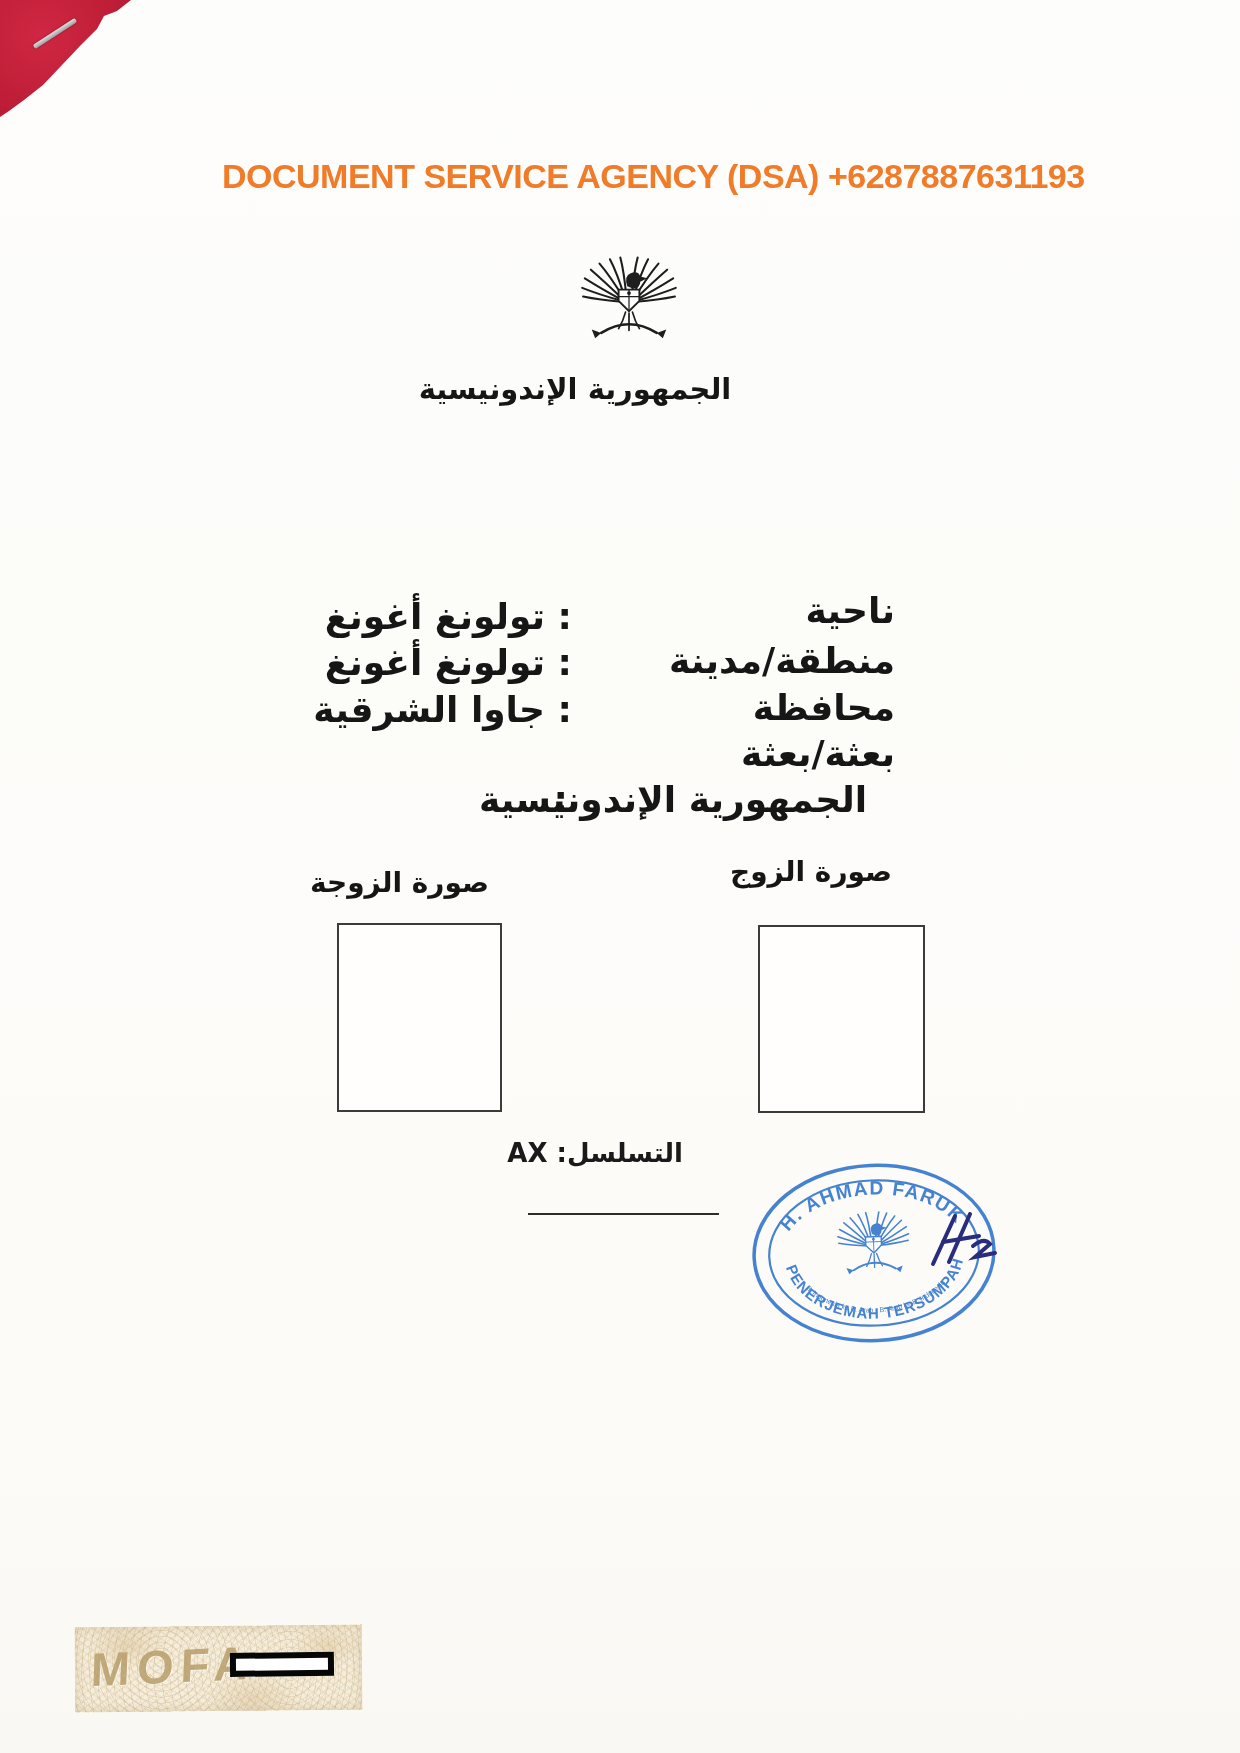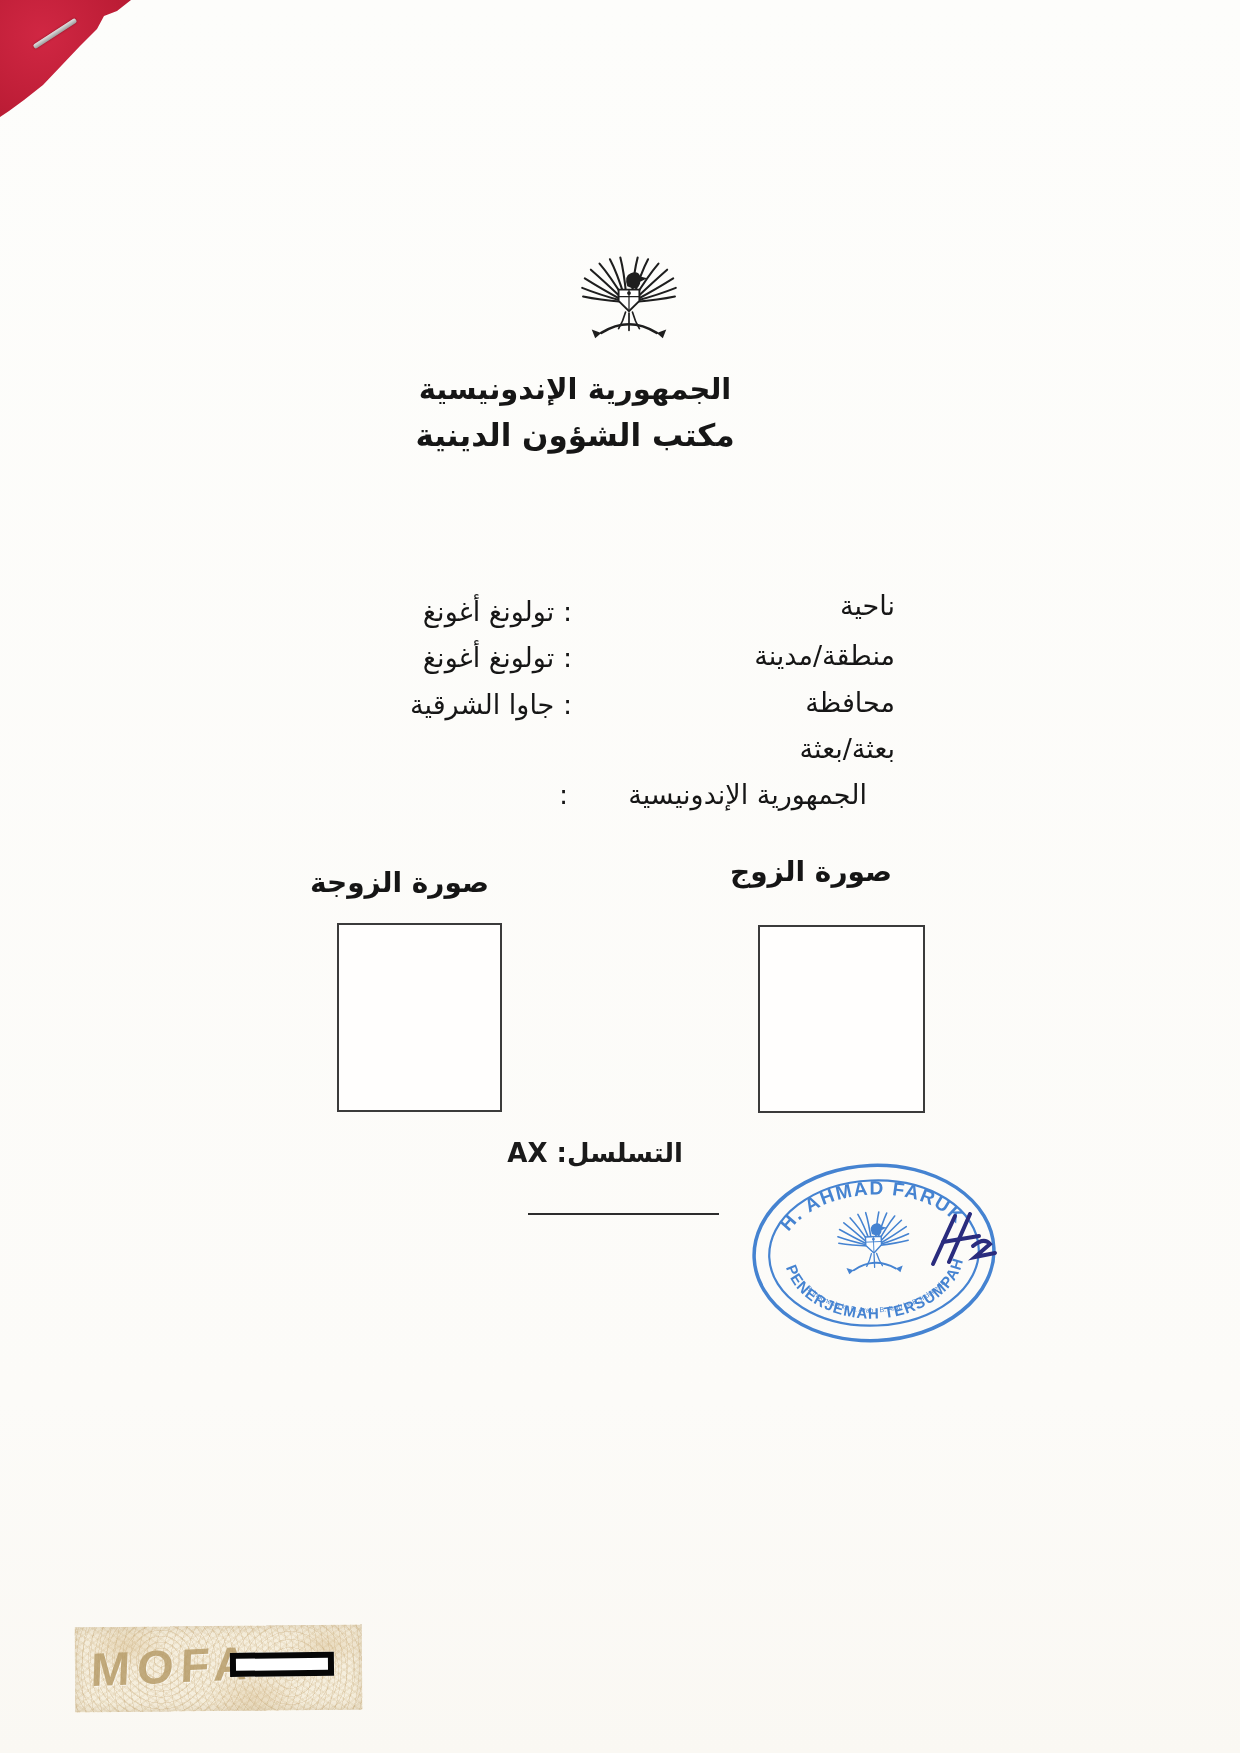--- a/index.html
+++ b/index.html
@@ -26,21 +26,21 @@
   
   .emblem{position:absolute;left:577px;top:254px;width:104px;height:92px;color:#1e1e1e;}
   
   .title{position:absolute;left:275px;top:366px;width:600px;text-align:center;direction:rtl;color:#161616;font-family:"DejaVu Sans",sans-serif;font-weight:bold;}
   .title .t1{font-size:29px;line-height:46px;}
   .title .t2{font-size:35px;line-height:48px;}
   .title .t3{font-size:31px;line-height:46px;}
   
   .flabel,.fvalue{
     position:absolute;direction:rtl;white-space:nowrap;color:#161616;
-    font-family:"DejaVu Sans",sans-serif;font-weight:normal;font-size:27px;
+    font-family:"DejaVu Sans",sans-serif;font-weight:bold;font-size:36px;
   }
   .flabel{right:345px;}
   .fvalue{right:668px;}
   
   .photo-label{position:absolute;width:220px;text-align:left;direction:rtl;font-family:"DejaVu Sans",sans-serif;font-weight:bold;font-size:28px;color:#151515;}
   .photo-box{position:absolute;border:2px solid #3b3b3b;background:#fffefd;}
   
   .serial{position:absolute;right:557px;top:1138px;direction:rtl;white-space:nowrap;font-family:"DejaVu Sans",sans-serif;font-weight:bold;font-size:26px;color:#1a1a1a;}
   .serial-line{position:absolute;left:528px;top:1213px;width:191px;height:2px;background:#2c2c2c;}
   
@@ -107,29 +107,29 @@
   </defs>
 </svg>
 
 <div class="page">
 
   <div class="red-corner">
     <div class="staple"></div>
   </div>
 
   <div class="header" style="color:#F07B28">
+    <div>DOCUMENT SERVICE AGENCY (DSA) +6287887631193</div>
   </div>
 
   <svg class="emblem" viewBox="0 0 120 100">
     <use href="#garuda"></use>
   </svg>
 
   <div class="title">
     <div class="t1">الجمهورية الإندونيسية</div>
-    <div class="t3">مكتب الشؤون الدينية</div>
   </div>
 
   <div class="flabel" style="top:590px">ناحية</div>
   <div class="fvalue" style="top:596px">: تولونغ أغونغ</div>
 
   <div class="flabel" style="top:640px">منطقة/مدينة</div>
   <div class="fvalue" style="top:642px">: تولونغ أغونغ</div>
 
   <div class="flabel" style="top:687px">محافظة</div>
   <div class="fvalue" style="top:689px">: جاوا الشرقية</div>

